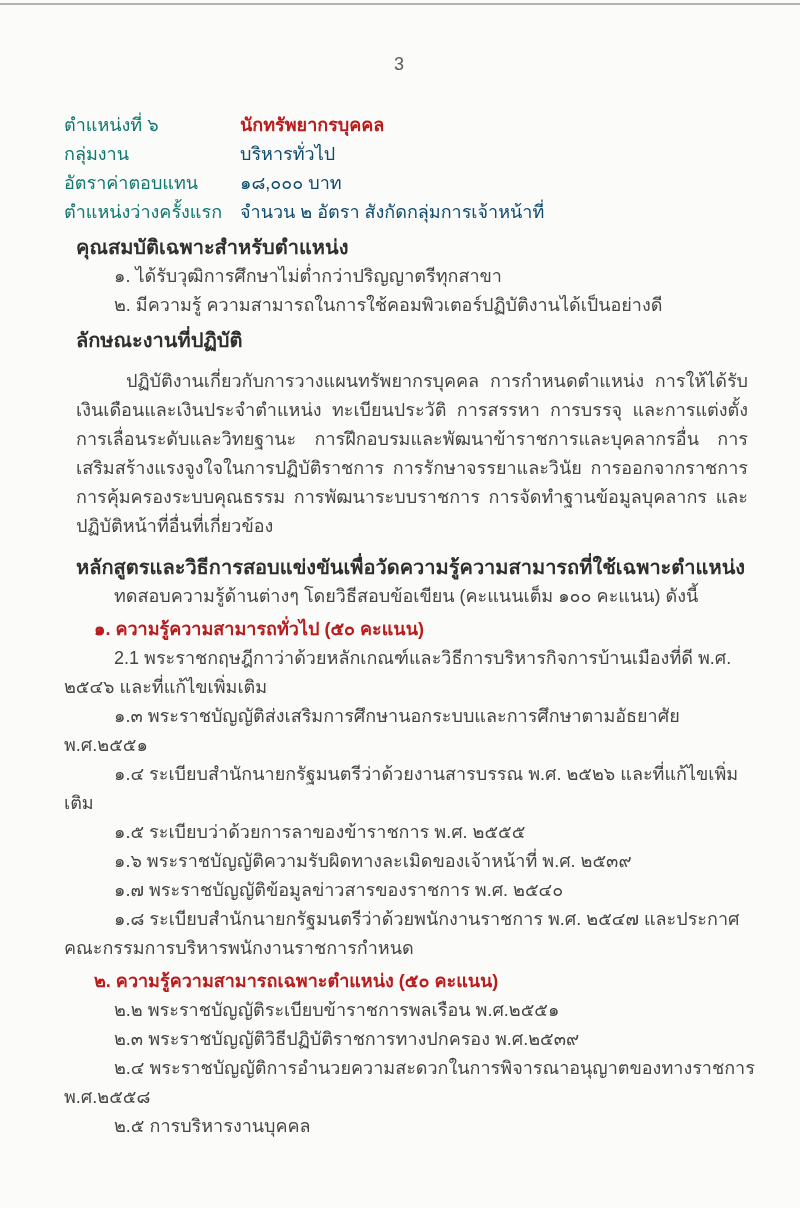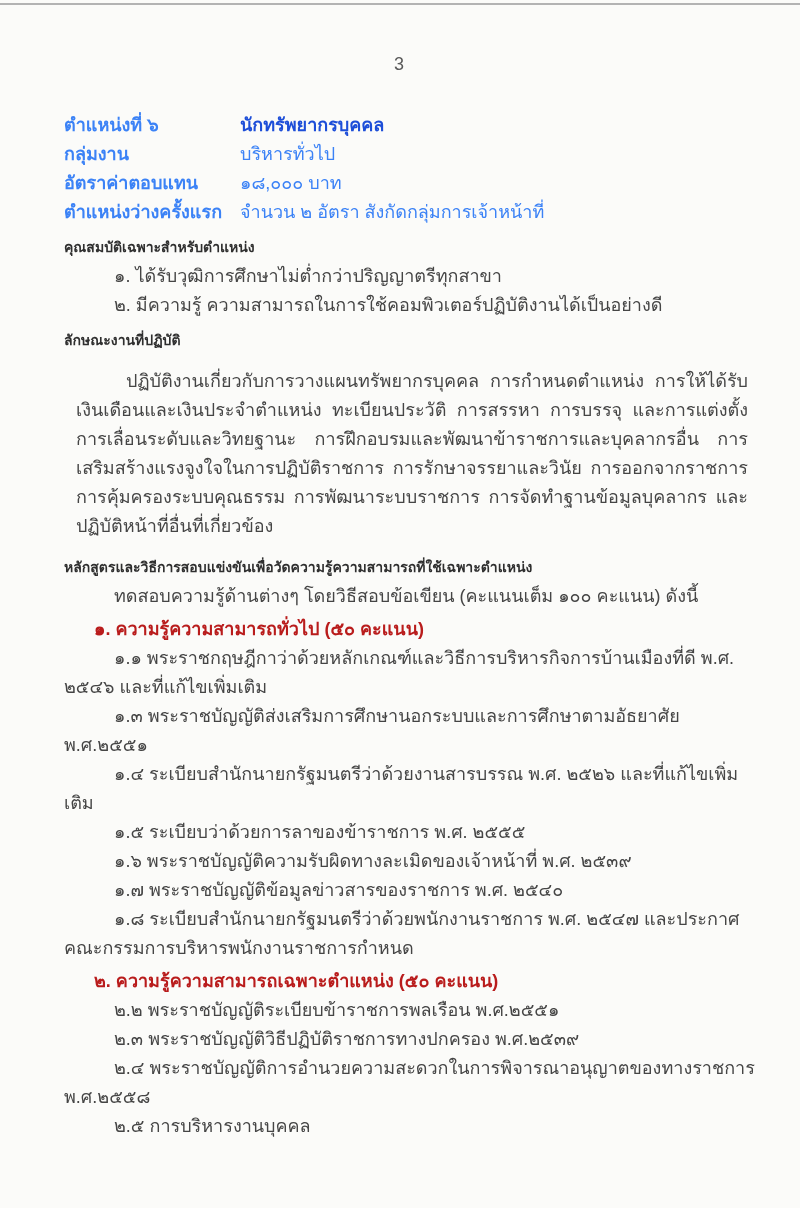--- a/index.html
+++ b/index.html
@@ -36,28 +36,28 @@
   .content {
     padding: 0 40px 0 64px;
   }
   .fields {
     margin-top: 32px;
   }
   .frow { display: flex; }
   .flabel {
     width: 176px;
     flex-shrink: 0;
-    font-weight: bold;
-    color: #3b82f6;
+    font-weight: normal;
+    color: #0f766e;
   }
-  .fvalue { color: #3b82f6; }
-  .fvalue.bold { font-weight: bold; color: #1d4ed8; }
+  .fvalue { color: #0c4a6e; }
+  .fvalue.bold { font-weight: bold; color: #b91c1c; }
   .heading {
-    margin: 6px 0 0 0;
-    font-size: 14px;
+    margin: 6px 0 0 12px;
+    font-size: 20px;
     line-height: 29px;
     font-weight: bold;
     color: #2f2f2f;
   }
   .indent1 {
     text-indent: 50px;
   }
   .para {
     margin: 12px;
     text-indent: 50px;
@@ -108,21 +108,21 @@
     <div class="indent1">๑. ได้รับวุฒิการศึกษาไม่ต่ำกว่าปริญญาตรีทุกสาขา</div>
     <div class="indent1">๒. มีความรู้ ความสามารถในการใช้คอมพิวเตอร์ปฏิบัติงานได้เป็นอย่างดี</div>
 
     <h2 class="heading">ลักษณะงานที่ปฏิบัติ</h2>
     <p class="para">ปฏิบัติงานเกี่ยวกับการวางแผนทรัพยากรบุคคล การกำหนดตำแหน่ง การให้ได้รับเงินเดือนและเงินประจำตำแหน่ง ทะเบียนประวัติ การสรรหา การบรรจุ และการแต่งตั้ง การเลื่อนระดับและวิทยฐานะ การฝึกอบรมและพัฒนาข้าราชการและบุคลากรอื่น การเสริมสร้างแรงจูงใจในการปฏิบัติราชการ การรักษาจรรยาและวินัย การออกจากราชการ การคุ้มครองระบบคุณธรรม การพัฒนาระบบราชการ การจัดทำฐานข้อมูลบุคลากร และปฏิบัติหน้าที่อื่นที่เกี่ยวข้อง</p>
 
     <h2 class="heading">หลักสูตรและวิธีการสอบแข่งขันเพื่อวัดความรู้ความสามารถที่ใช้เฉพาะตำแหน่ง</h2>
     <div class="indent1">ทดสอบความรู้ด้านต่างๆ โดยวิธีสอบข้อเขียน (คะแนนเต็ม ๑๐๐ คะแนน) ดังนี้</div>
 
     <h3 class="sec-title">๑. ความรู้ความสามารถทั่วไป (๕๐ คะแนน)</h3>
-    <div class="exam-item">๑.๑ พระราชกฤษฎีกาว่าด้วยหลักเกณฑ์และวิธีการบริหารกิจการบ้านเมืองที่ดี พ.ศ. ๒๕๔๖ และที่แก้ไขเพิ่มเติม</div>
+    <div class="exam-item">2.1 พระราชกฤษฎีกาว่าด้วยหลักเกณฑ์และวิธีการบริหารกิจการบ้านเมืองที่ดี พ.ศ. ๒๕๔๖ และที่แก้ไขเพิ่มเติม</div>
     <div class="exam-item">๑.๓ พระราชบัญญัติส่งเสริมการศึกษานอกระบบและการศึกษาตามอัธยาศัย พ.ศ.๒๕๕๑</div>
     <div class="exam-item">๑.๔ ระเบียบสำนักนายกรัฐมนตรีว่าด้วยงานสารบรรณ พ.ศ. ๒๕๒๖ และที่แก้ไขเพิ่มเติม</div>
     <div class="exam-item">๑.๕ ระเบียบว่าด้วยการลาของข้าราชการ พ.ศ. ๒๕๕๕</div>
     <div class="exam-item">๑.๖ พระราชบัญญัติความรับผิดทางละเมิดของเจ้าหน้าที่ พ.ศ. ๒๕๓๙</div>
     <div class="exam-item">๑.๗ พระราชบัญญัติข้อมูลข่าวสารของราชการ พ.ศ. ๒๕๔๐</div>
     <div class="exam-item">๑.๘ ระเบียบสำนักนายกรัฐมนตรีว่าด้วยพนักงานราชการ พ.ศ. ๒๕๔๗ และประกาศคณะกรรมการบริหารพนักงานราชการกำหนด</div>
 
     <h3 class="sec-title">๒. ความรู้ความสามารถเฉพาะตำแหน่ง (๕๐ คะแนน)</h3>
     <div class="exam-item">๒.๒ พระราชบัญญัติระเบียบข้าราชการพลเรือน พ.ศ.๒๕๕๑</div>
     <div class="exam-item">๒.๓ พระราชบัญญัติวิธีปฏิบัติราชการทางปกครอง พ.ศ.๒๕๓๙</div>

